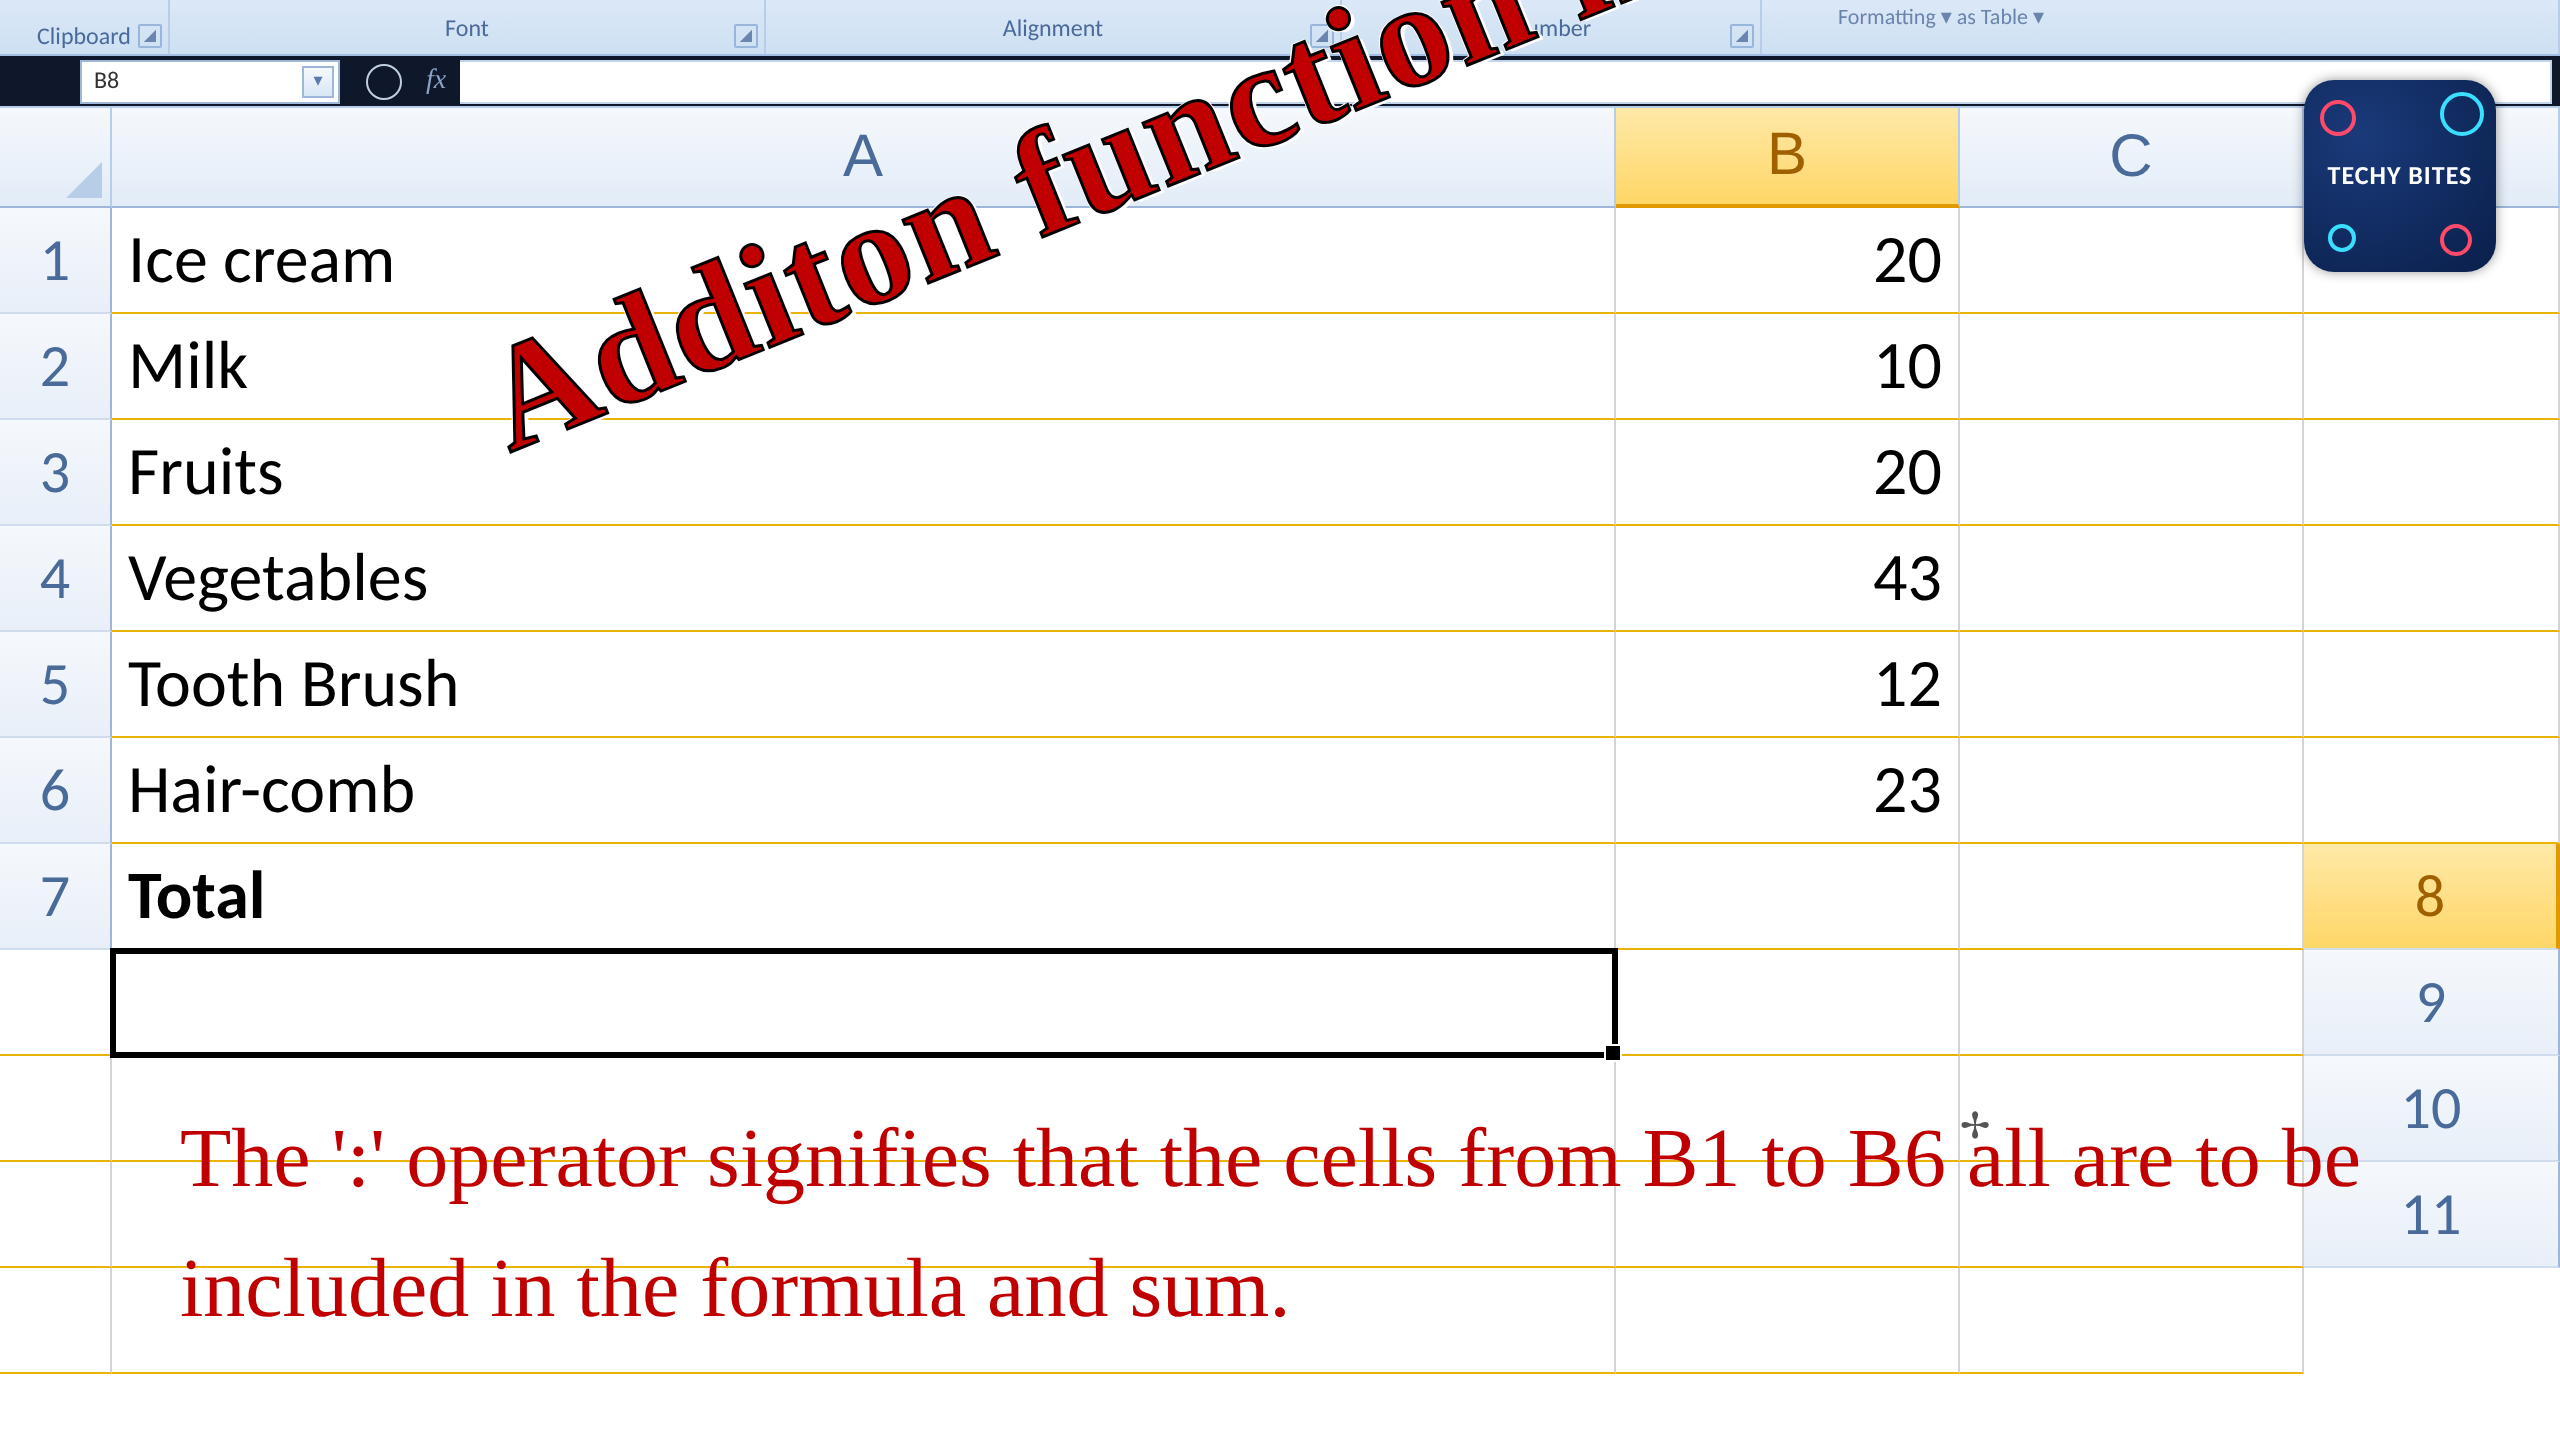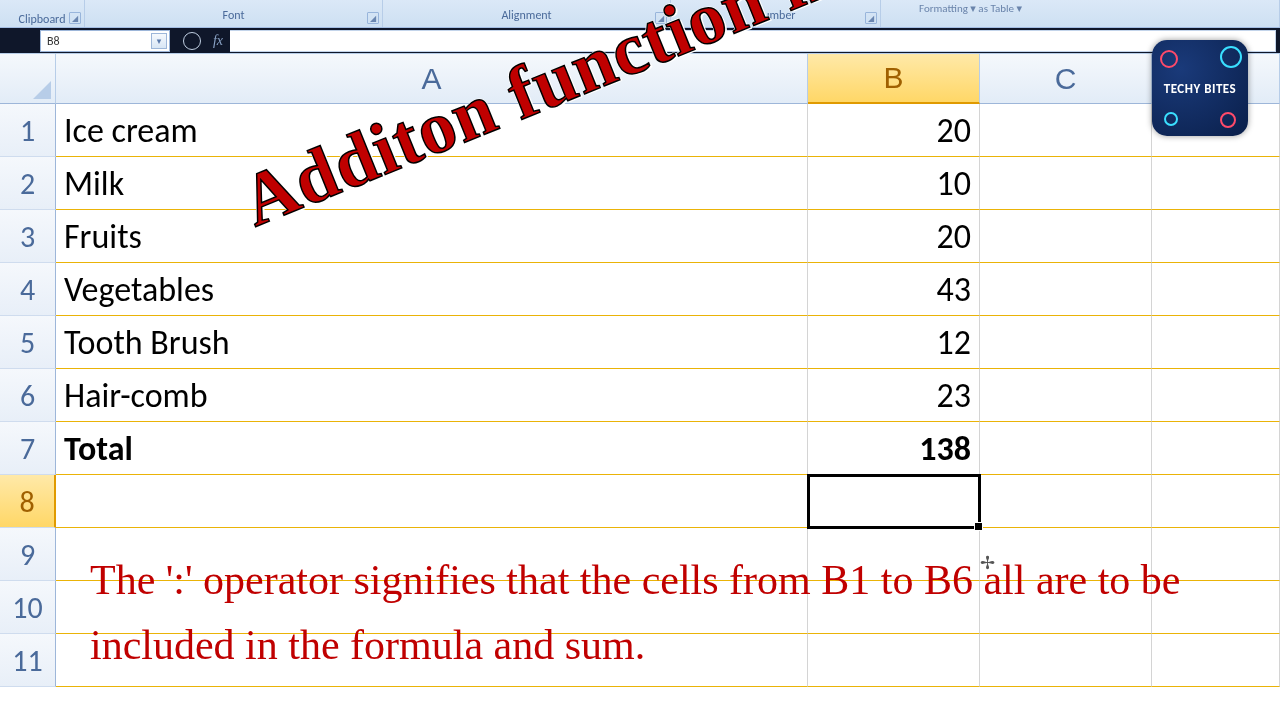--- a/index.html
+++ b/index.html
@@ -143,21 +143,20 @@
   <div class="cell"></div>
 
   <div class="rowhead">6</div>
   <div class="cell">Hair-comb</div>
   <div class="cell num">23</div>
   <div class="cell"></div>
   <div class="cell"></div>
 
   <div class="rowhead">7</div>
   <div class="cell bold">Total</div>
-  <div class="cell num bold">138</div>
   <div class="cell"></div>
   <div class="cell"></div>
 
   <div class="rowhead active">8</div>
   <div class="cell"></div>
   <div class="cell num selected"></div>
   <div class="cell"></div>
   <div class="cell"></div>
 
   <div class="rowhead">9</div>

